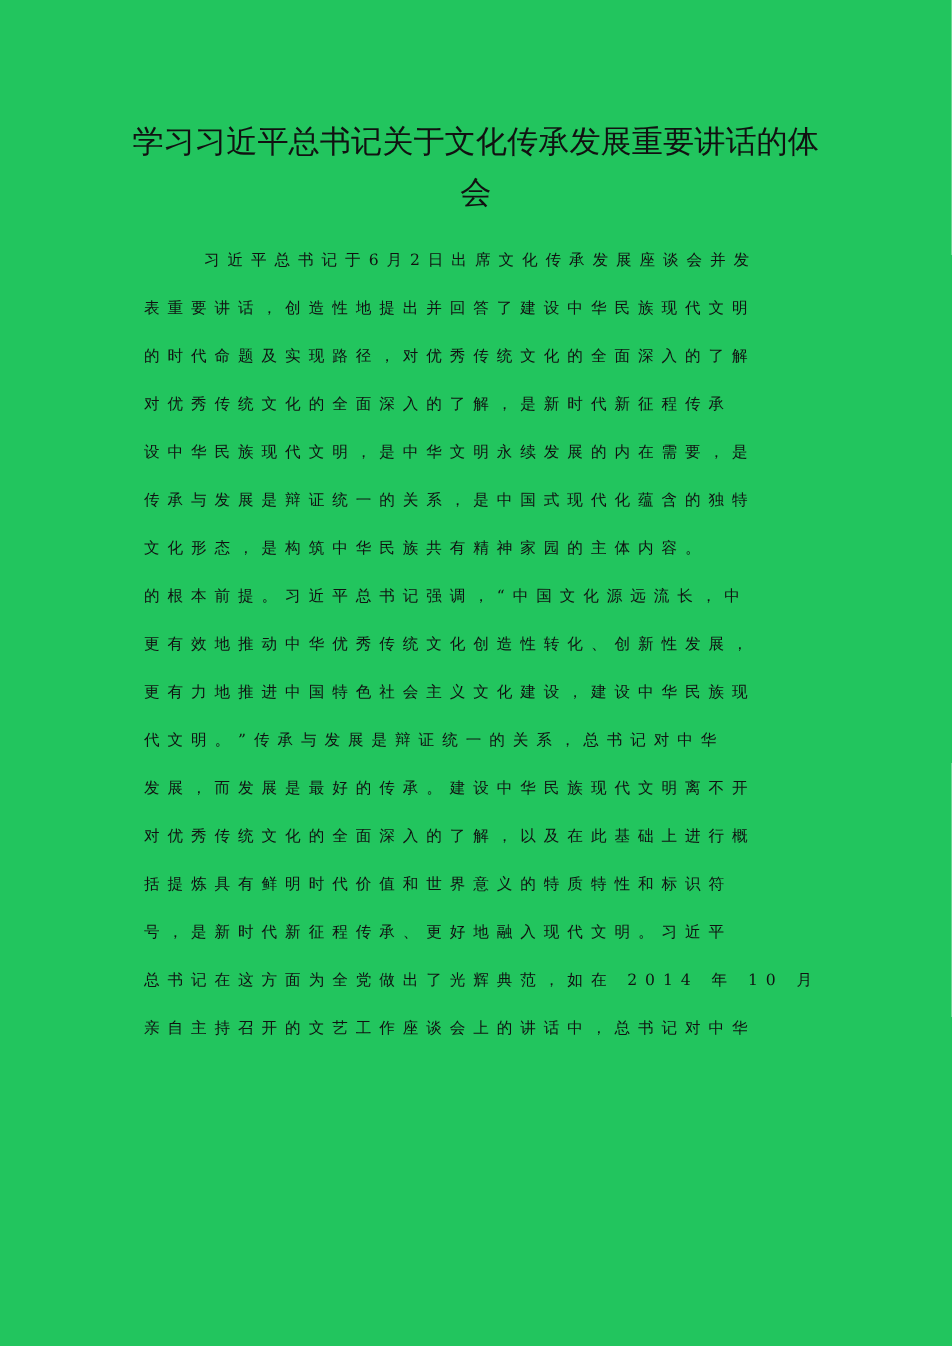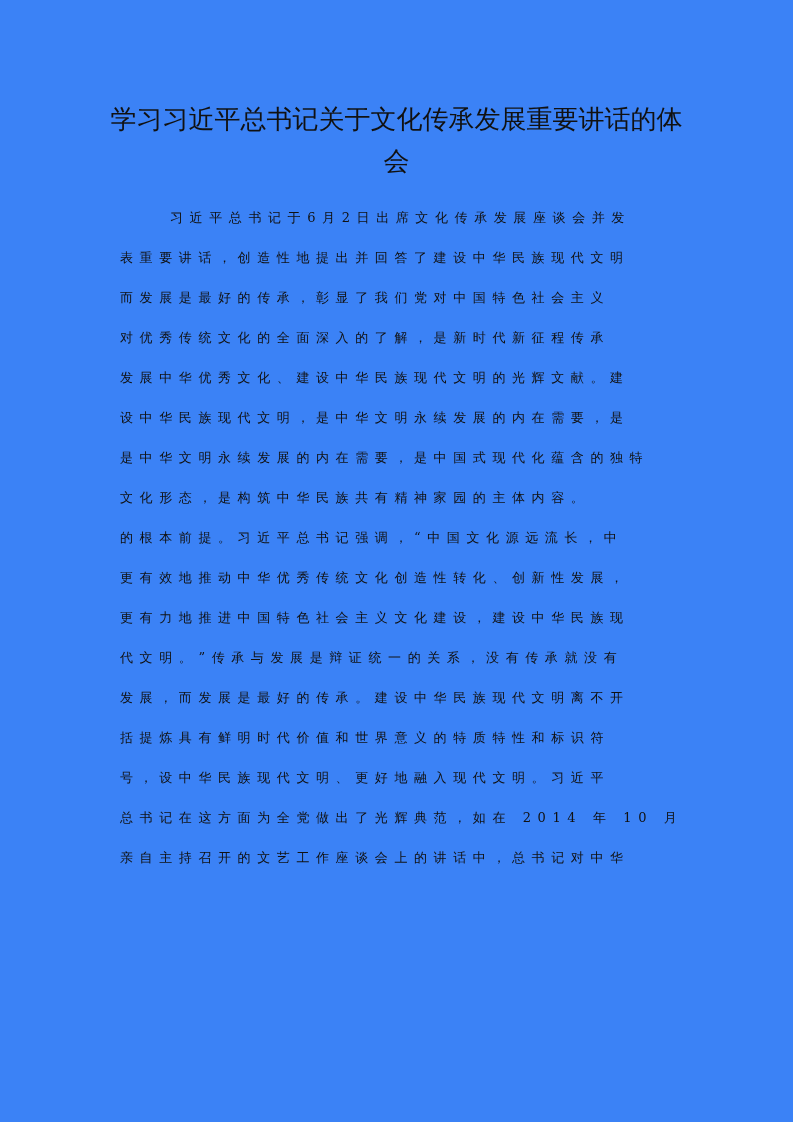--- a/index.html
+++ b/index.html
@@ -14,21 +14,21 @@
       overflow: hidden;
       font-family: "DejaVu Serif", "Liberation Serif", serif;
       color: #111111;
     }
     .page {
       position: absolute;
       left: 0;
       top: 0;
       width: 793px;
       height: 1122px;
-      background: #3b82f6;
+      background: #22c55e;
     }
     .title {
       position: absolute;
       left: 100px;
       top: 98px;
       width: 593px;
       text-align: center;
       font-size: 26px;
       line-height: 42px;
       letter-spacing: 0px;
@@ -63,32 +63,32 @@
 <div class="page">
   <h1 class="title">
     <span class="line">学习习近平总书记关于文化传承发展重要讲话的体</span>
     <span class="line">会</span>
   </h1>
 
   <div class="body">
     <div class="para">
       <span class="line indent">习近平总书记于6月2日出席文化传承发展座谈会并发</span>
       <span class="line">表重要讲话，创造性地提出并回答了建设中华民族现代文明</span>
-      <span class="line">而发展是最好的传承，彰显了我们党对中国特色社会主义</span>
+      <span class="line">的时代命题及实现路径，对优秀传统文化的全面深入的了解</span>
       <span class="line">对优秀传统文化的全面深入的了解，是新时代新征程传承</span>
-      <span class="line">发展中华优秀文化、建设中华民族现代文明的光辉文献。建</span>
       <span class="line">设中华民族现代文明，是中华文明永续发展的内在需要，是</span>
-      <span class="line">是中华文明永续发展的内在需要，是中国式现代化蕴含的独特</span>
+      <span class="line">传承与发展是辩证统一的关系，是中国式现代化蕴含的独特</span>
       <span class="line">文化形态，是构筑中华民族共有精神家园的主体内容。</span>
     </div>
     <div class="para">
       <span class="line">的根本前提。习近平总书记强调，“中国文化源远流长，中</span>
       <span class="line">更有效地推动中华优秀传统文化创造性转化、创新性发展，</span>
       <span class="line">更有力地推进中国特色社会主义文化建设，建设中华民族现</span>
-      <span class="line">代文明。”传承与发展是辩证统一的关系，没有传承就没有</span>
+      <span class="line">代文明。”传承与发展是辩证统一的关系，总书记对中华</span>
       <span class="line">发展，而发展是最好的传承。建设中华民族现代文明离不开</span>
+      <span class="line">对优秀传统文化的全面深入的了解，以及在此基础上进行概</span>
       <span class="line">括提炼具有鲜明时代价值和世界意义的特质特性和标识符</span>
-      <span class="line">号，设中华民族现代文明、更好地融入现代文明。习近平</span>
+      <span class="line">号，是新时代新征程传承、更好地融入现代文明。习近平</span>
       <span class="line">总书记在这方面为全党做出了光辉典范，如在 2014 年 10 月</span>
       <span class="line">亲自主持召开的文艺工作座谈会上的讲话中，总书记对中华</span>
     </div>
   </div>
 </div>
 
 </body></html>

